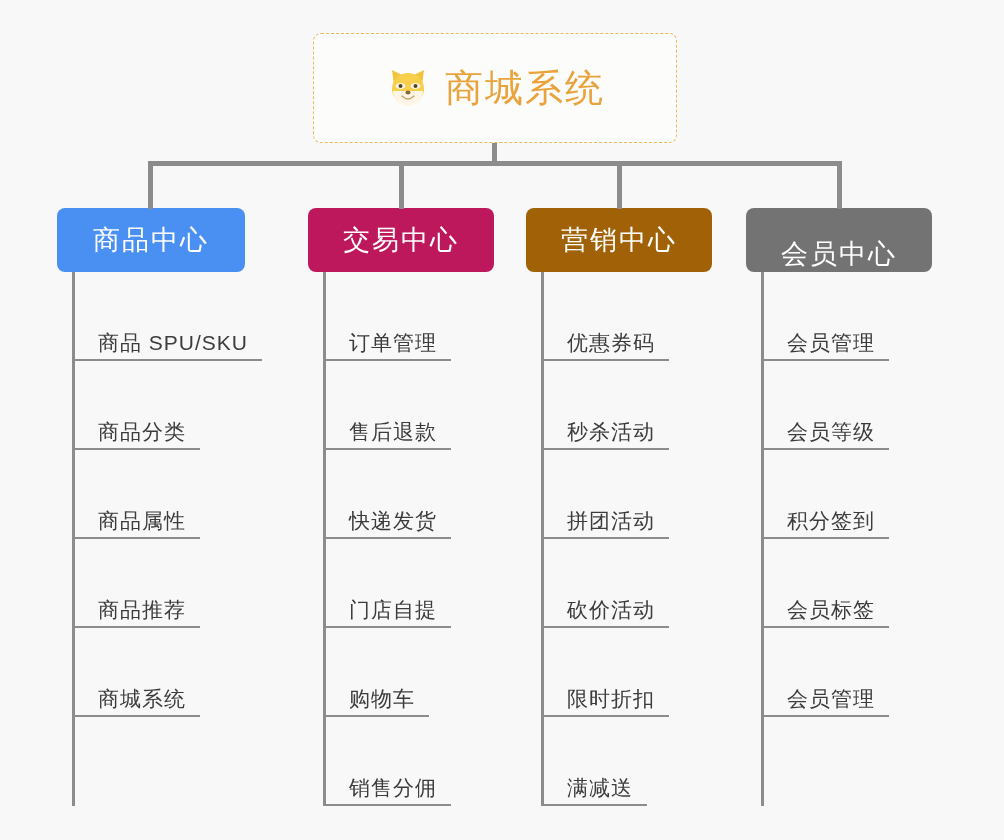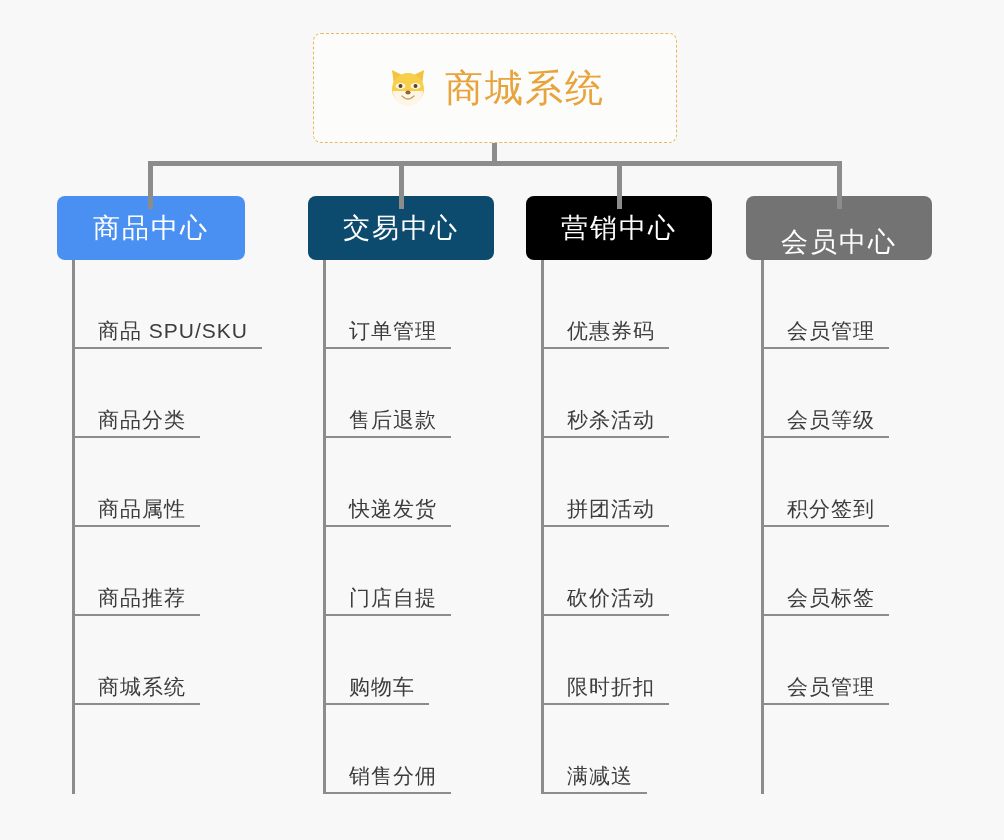--- a/index.html
+++ b/index.html
@@ -72,21 +72,21 @@
   }
   .conn-drop {
     top: 161px;
     width: 5px;
     height: 48px;
   }
 
   
   .column {
     position: absolute;
-    top: 196px;
+    top: 208px;
   }
   .cat-box {
     position: relative;
     height: 64px;
     border-radius: 8px;
     display: flex;
     align-items: center;
     justify-content: center;
     color: #ffffff;
     font-size: 27px;
@@ -176,21 +176,21 @@
           </div>
           <div class="leaf-item">
             <span class="leaf-label">商品推荐</span>
           </div>
           <div class="leaf-item">
             <span class="leaf-label">商城系统</span>
           </div>
         </div>
       </div>
       <div class="column" style="left: 308px; width: 186px;">
-        <div class="cat-box" style="background: #0c4a6e;">
+        <div class="cat-box" style="background: #be185d;">
           <span>交易中心</span>
         </div>
         <div class="leaf-list">
           <div class="leaf-trunk" style="height: 534px;"></div>
           <div class="leaf-item">
             <span class="leaf-label">订单管理</span>
           </div>
           <div class="leaf-item">
             <span class="leaf-label">售后退款</span>
           </div>
@@ -202,21 +202,21 @@
           </div>
           <div class="leaf-item">
             <span class="leaf-label">购物车</span>
           </div>
           <div class="leaf-item">
             <span class="leaf-label">销售分佣</span>
           </div>
         </div>
       </div>
       <div class="column" style="left: 526px; width: 186px;">
-        <div class="cat-box" style="background: #000000;">
+        <div class="cat-box" style="background: #a16207;">
           <span>营销中心</span>
         </div>
         <div class="leaf-list">
           <div class="leaf-trunk" style="height: 534px;"></div>
           <div class="leaf-item">
             <span class="leaf-label">优惠券码</span>
           </div>
           <div class="leaf-item">
             <span class="leaf-label">秒杀活动</span>
           </div>

